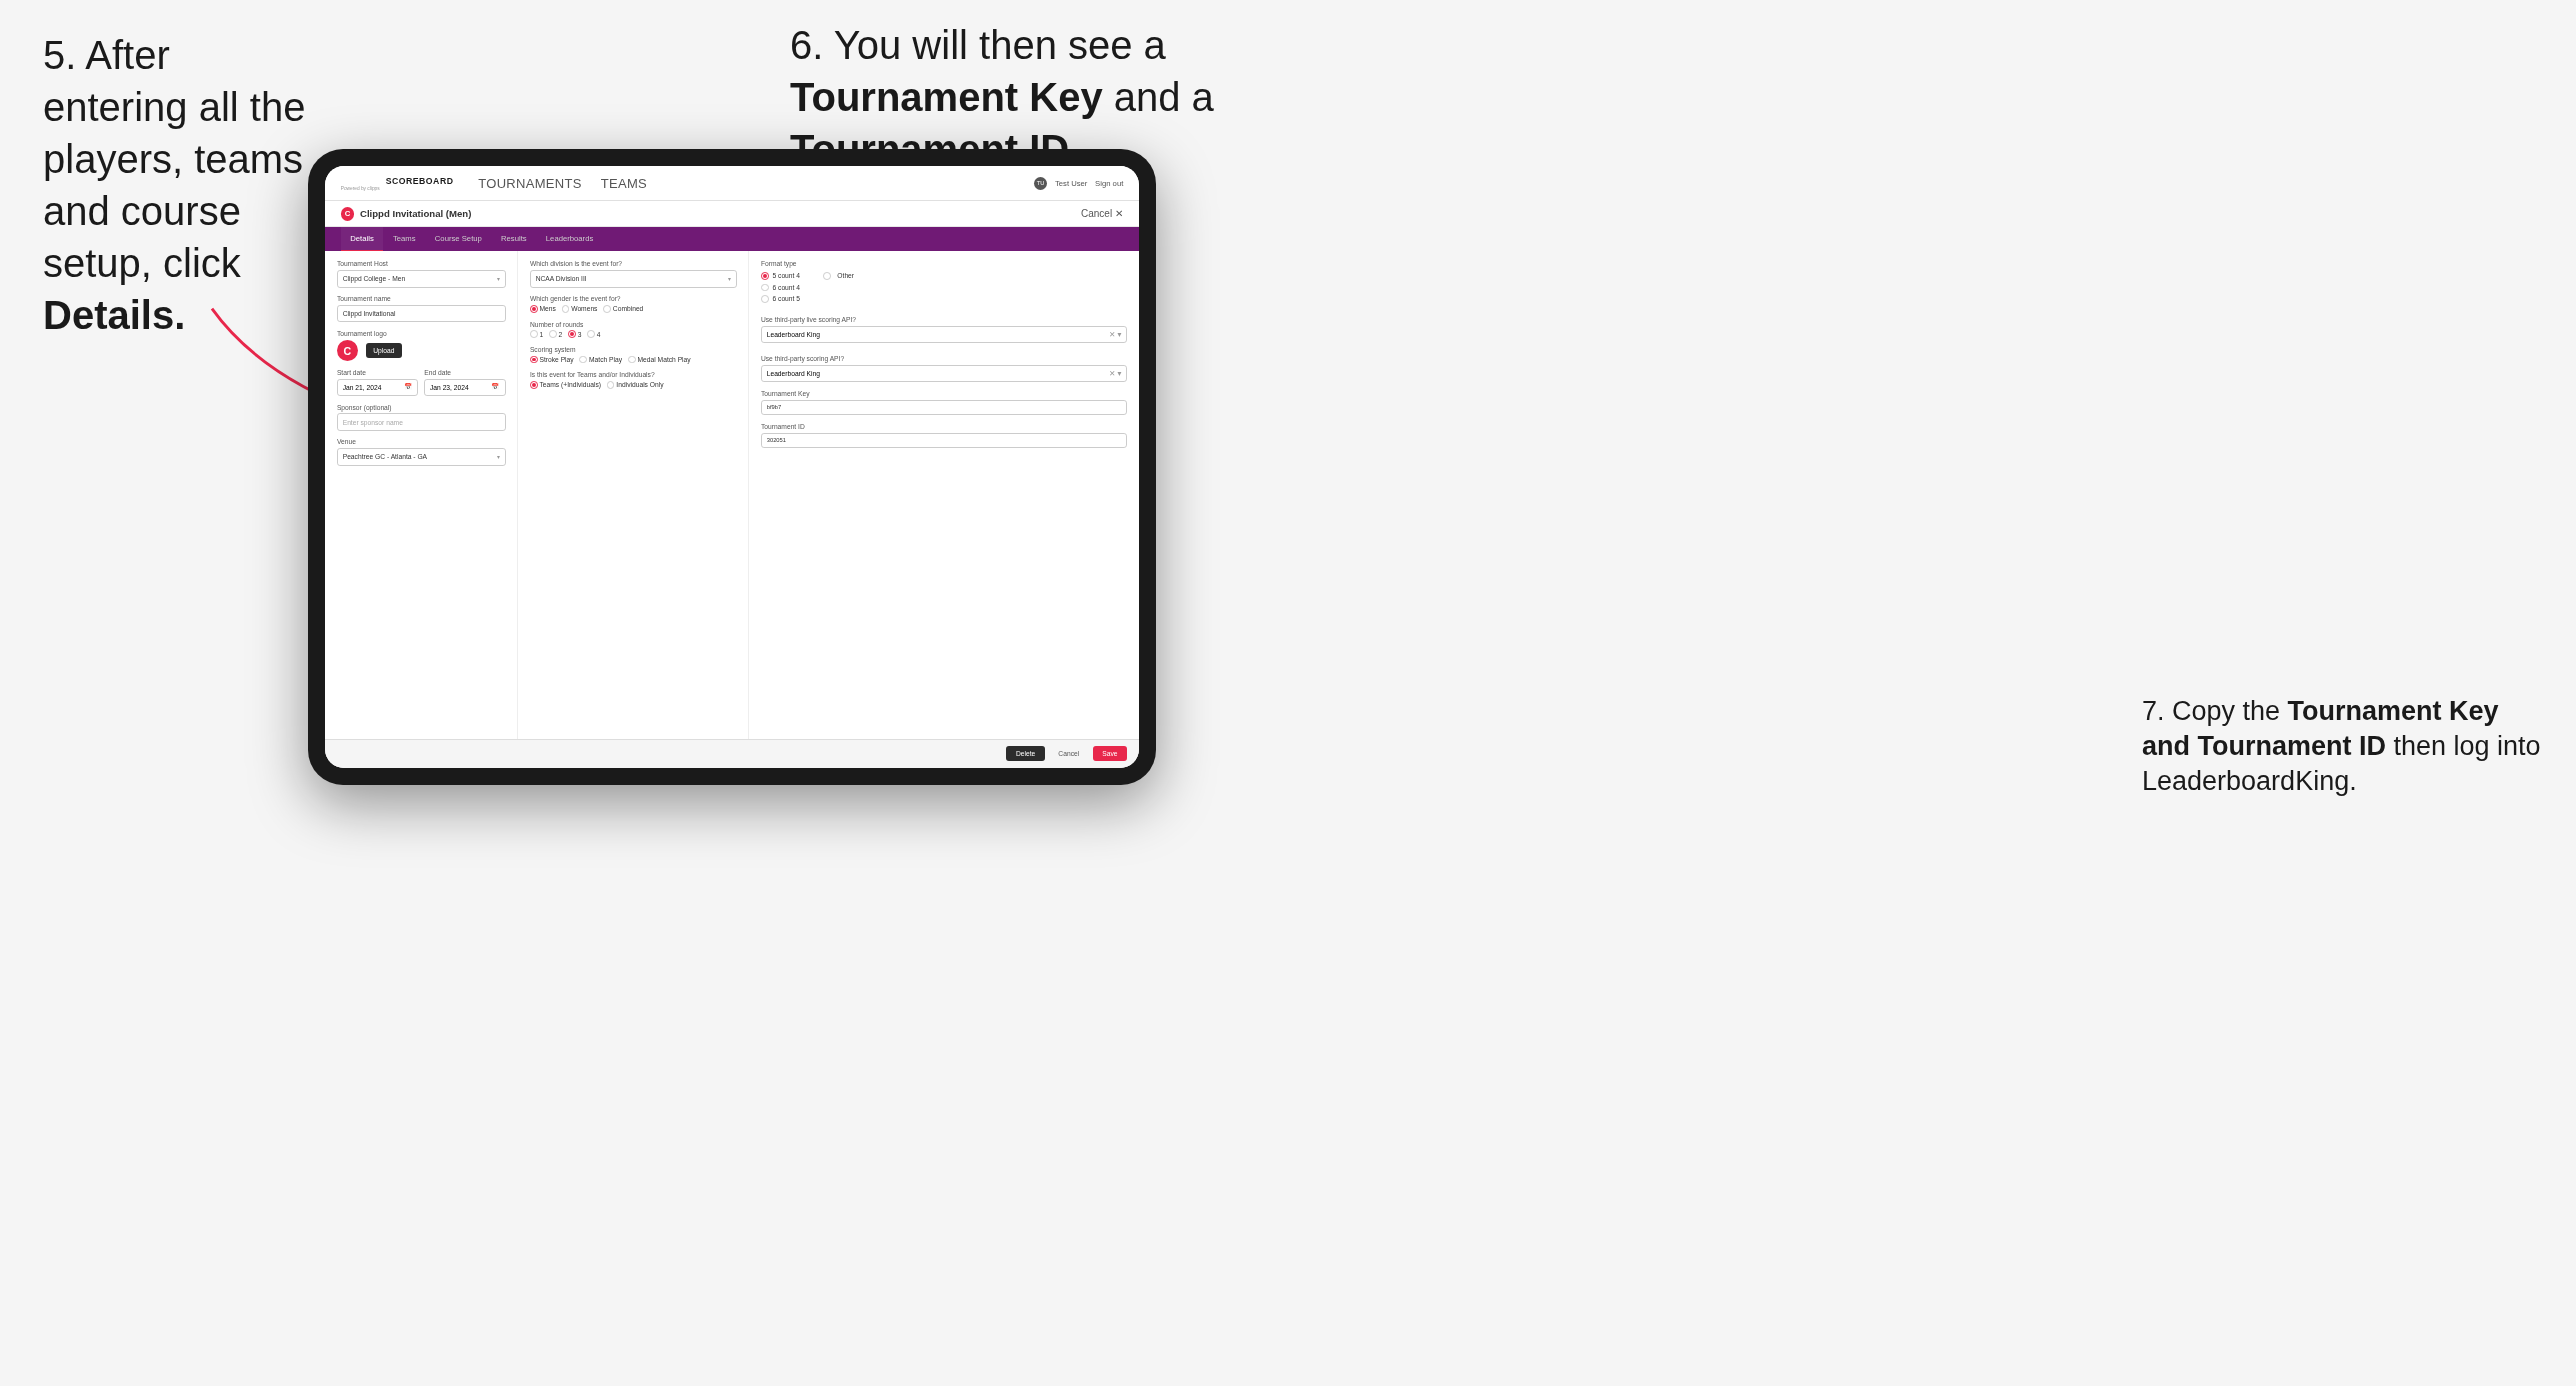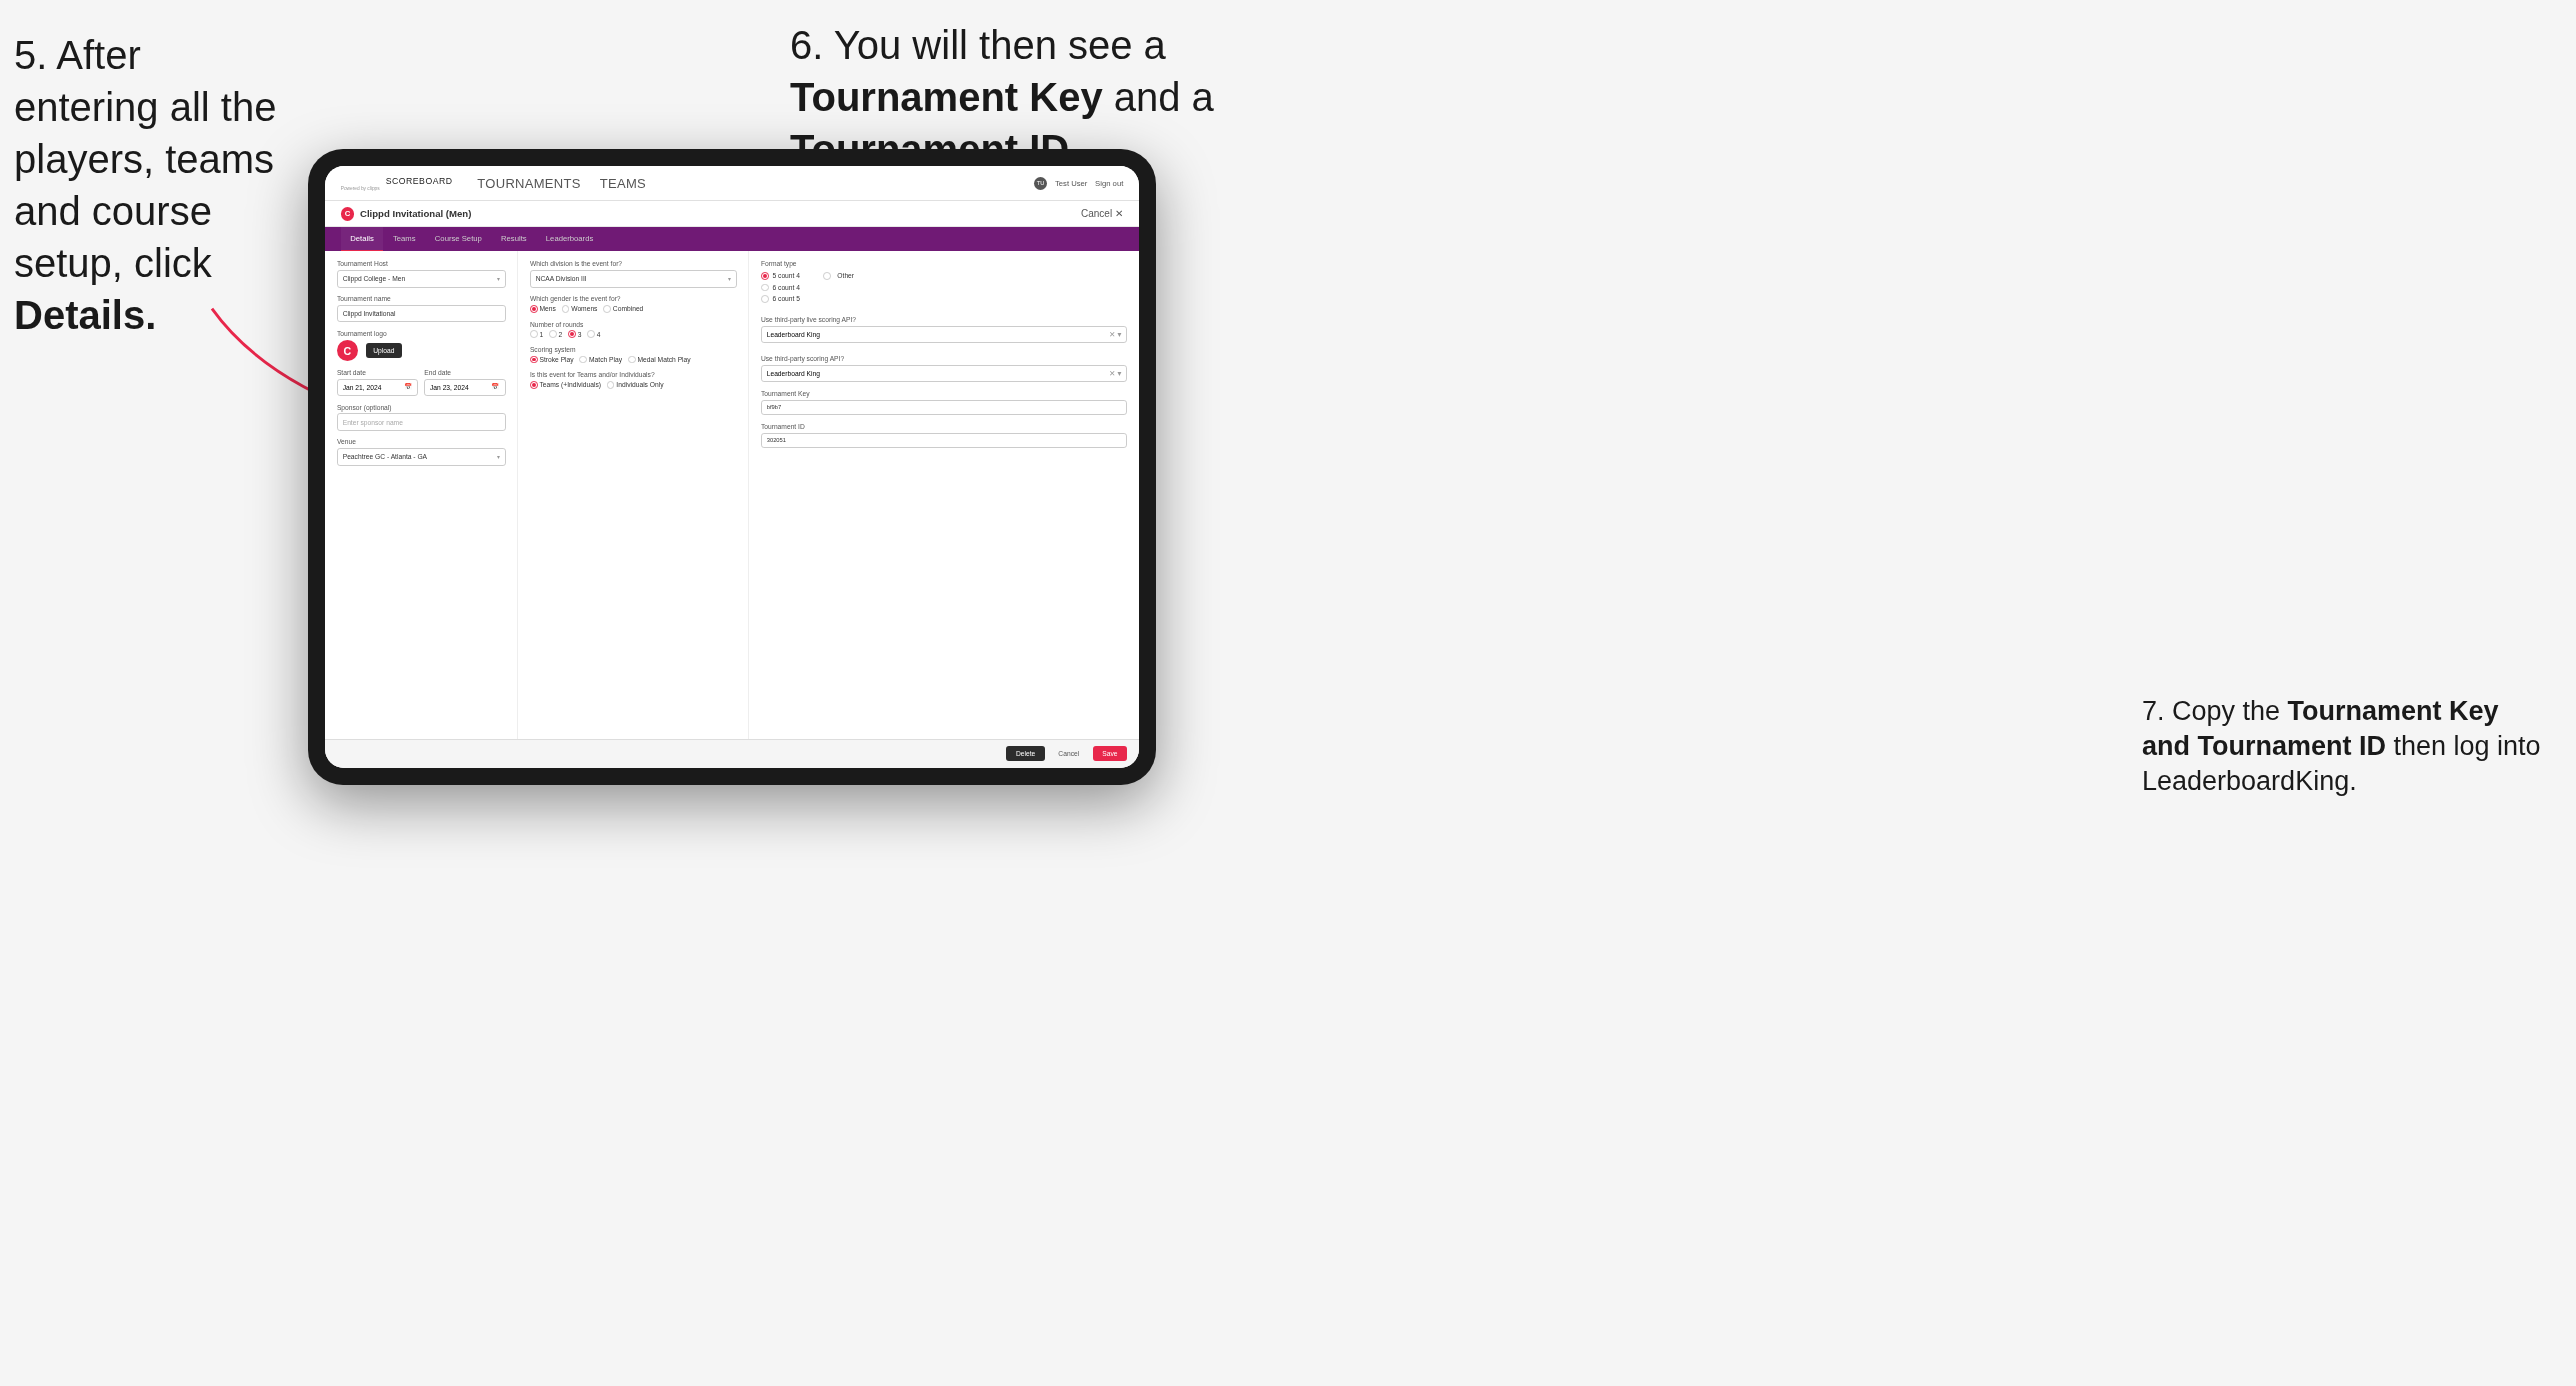--- a/index.html
+++ b/index.html
@@ -15,21 +15,21 @@
     
     .annotation {
       position: absolute;
       font-size: 40px;
       line-height: 1.3;
       color: #1a1a1a;
     }
     .annotation strong { font-weight: 700; }
 
     .annotation-left {
-      left: 14px;
+      left: 43px;
       top: 29px;
       width: 270px;
     }
 
     .annotation-top-right {
       left: 790px;
       top: 19px;
       width: 559px;
       font-size: 40px;
     }
@@ -75,21 +75,21 @@
       min-height: 35px;
     }
 
     .brand {
       display: flex;
       flex-direction: column;
       margin-right: 5.8px;
     }
     .brand-name {
       font-size: 8.7px;
-      font-weight: 400;
+      font-weight: 700;
       color: #1a1a1a;
       letter-spacing: 0.5px;
       text-transform: uppercase;
       padding-left: 45px;
     }
     .brand-sub {
       font-size: 4.8px;
       color: #999;
     }
 

